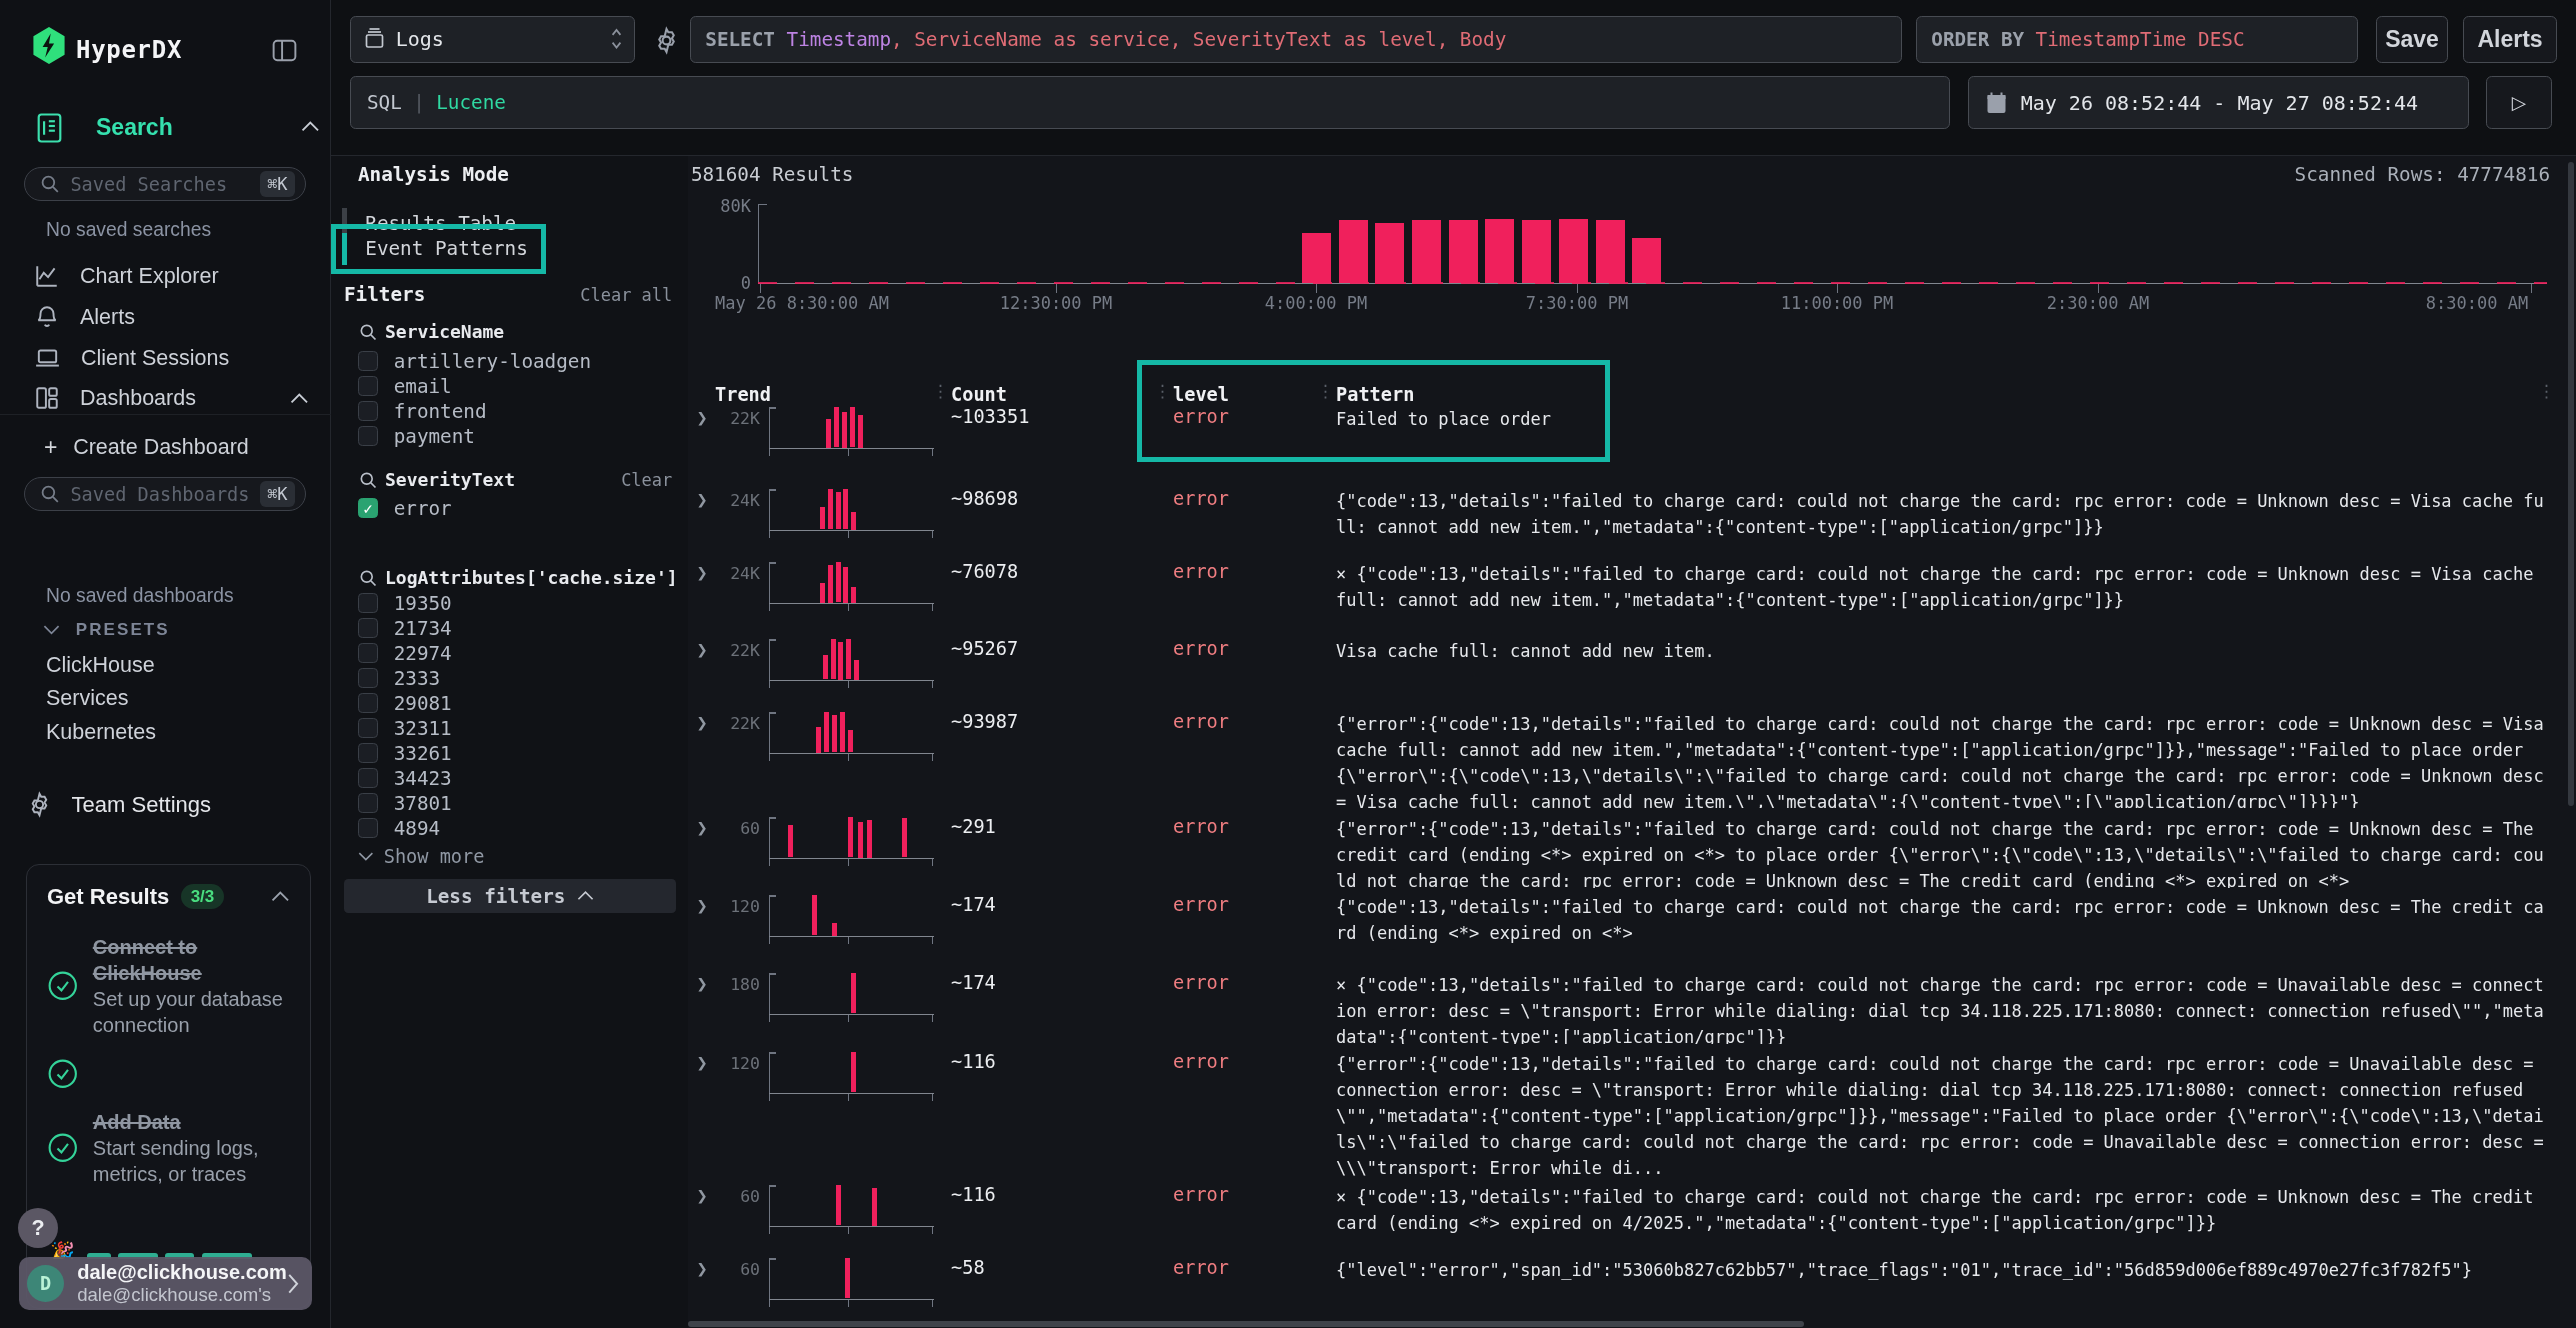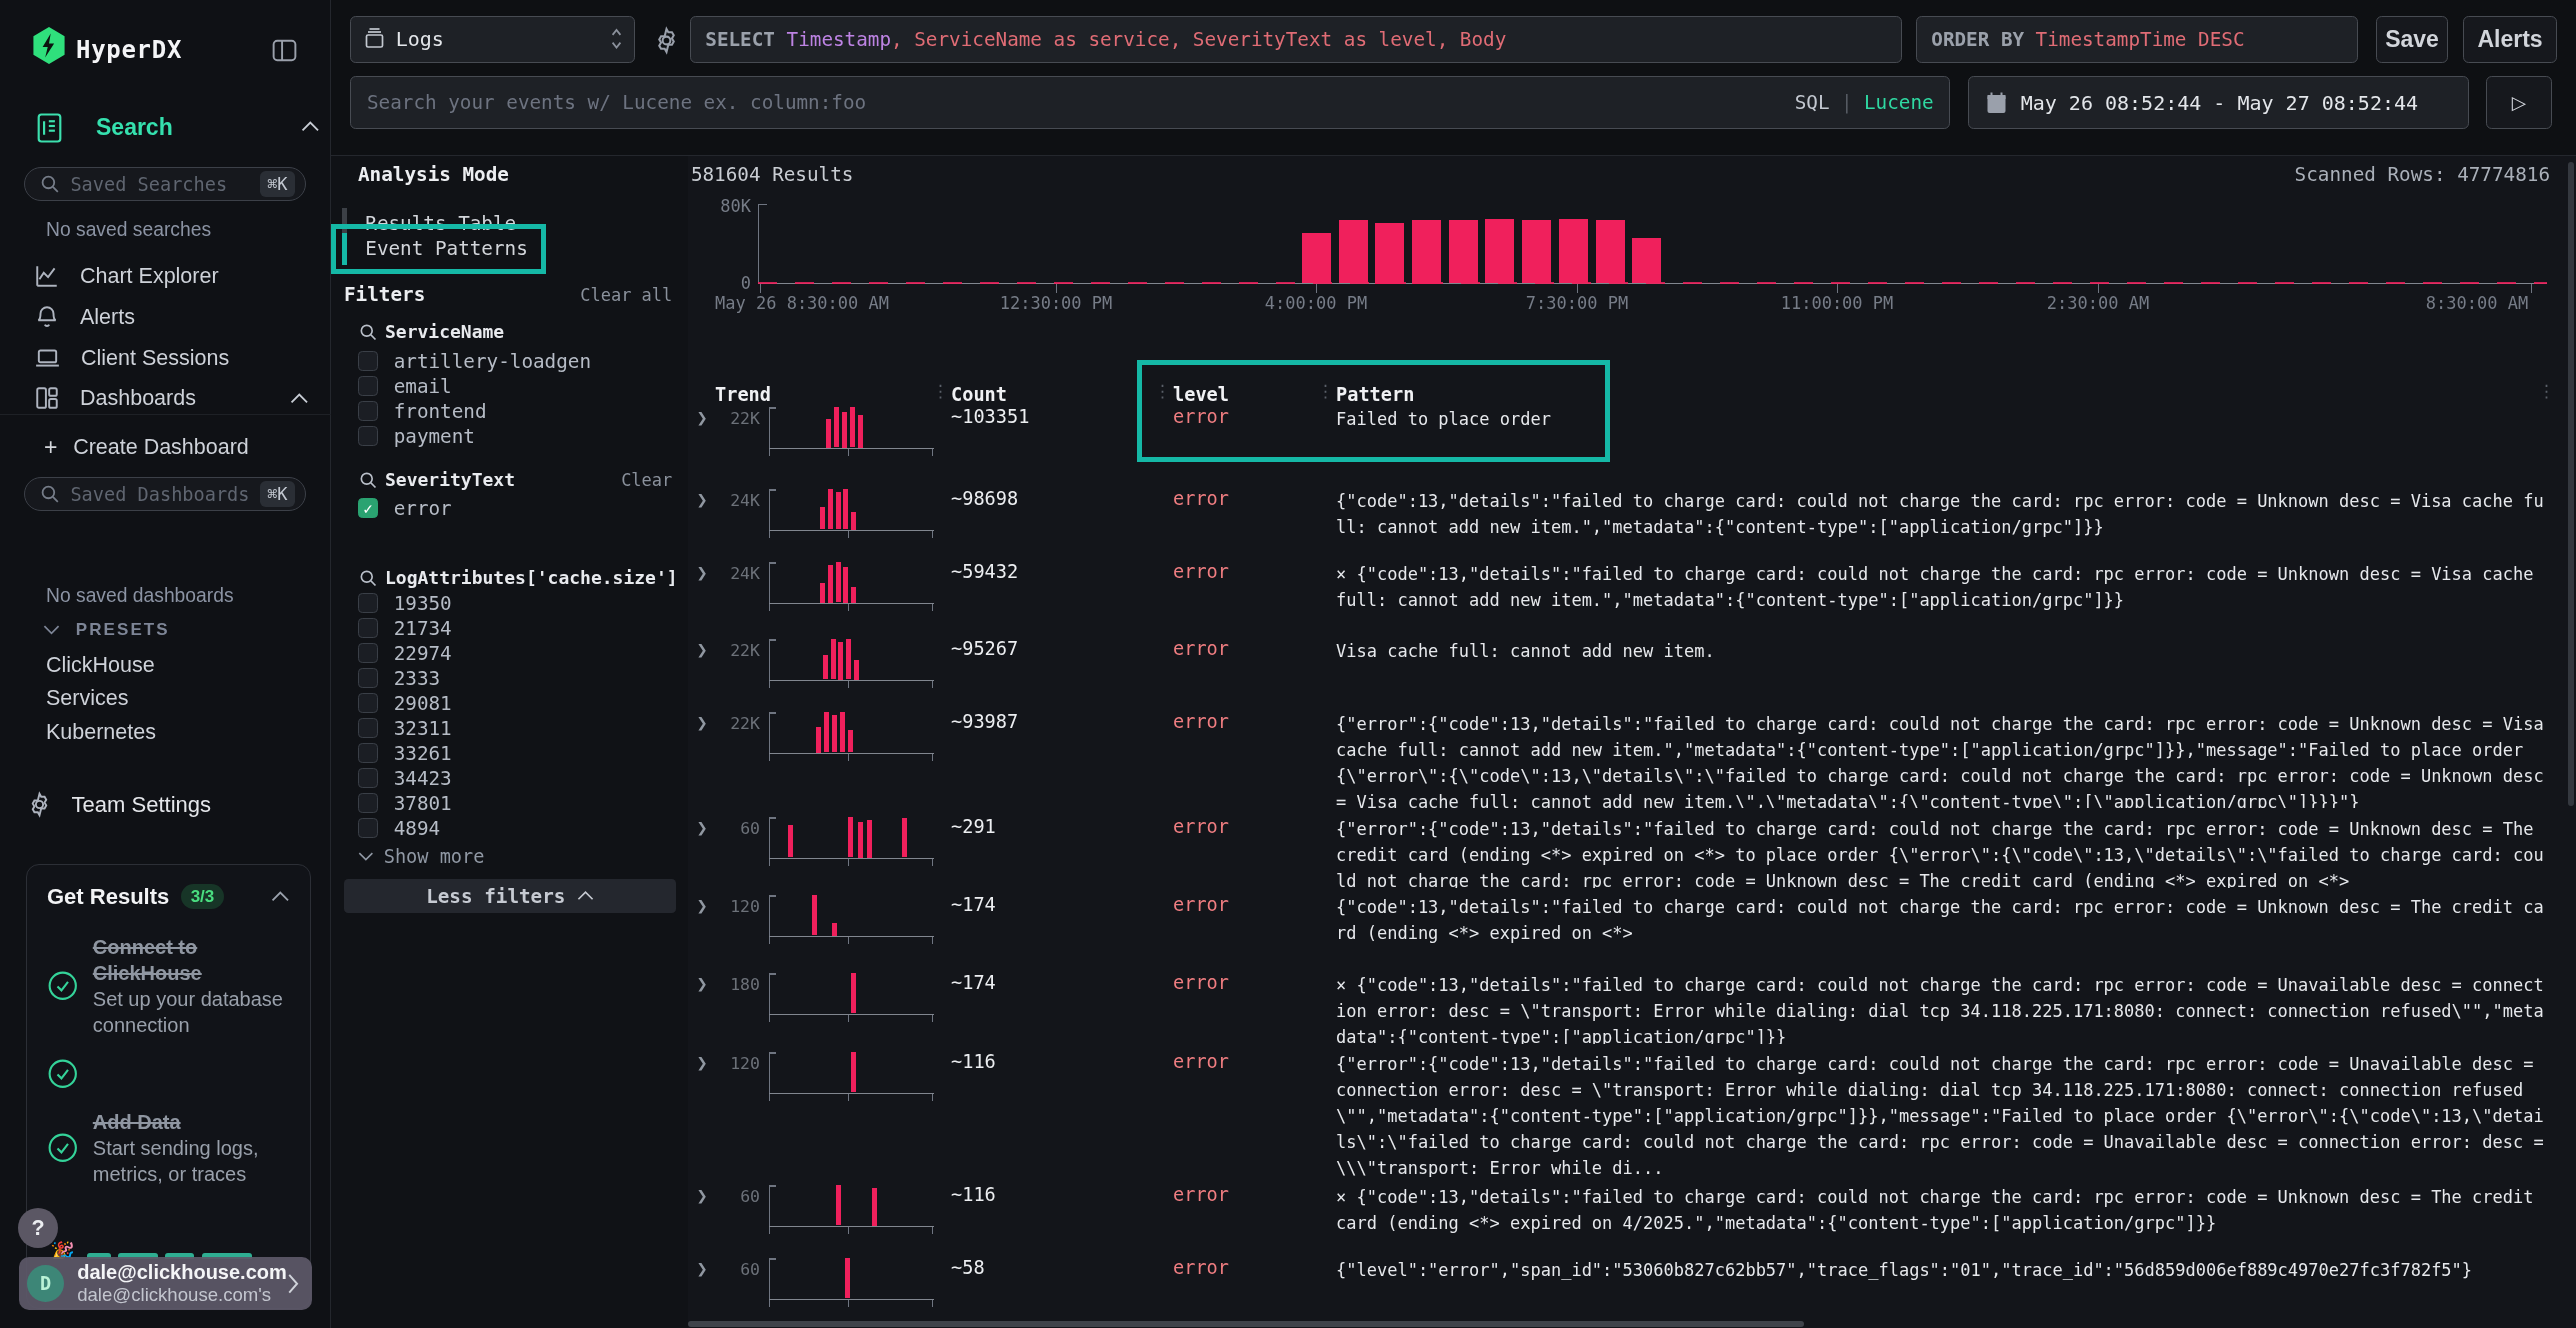--- a/index.html
+++ b/index.html
@@ -346,21 +346,20 @@
 
     <div class="box order-box">
       <span class="kw">ORDER BY</span>
       <span class="col-red" style="margin-left:11.4px;">TimestampTime DESC</span>
     </div>
 
     <button class="btn" style="left:2045px;top:15.7px;width:72px;height:47px;">Save</button>
     <button class="btn" style="left:2132px;top:15.7px;width:94px;height:47px;">Alerts</button>
 
     <div class="box search-box">
-      <span class="ph">Search your events w/ Lucene ex. column:foo</span>
       <span class="lang-sql">SQL</span>
       <span class="lang-sep">|</span>
       <span class="lang-lucene">Lucene</span>
     </div>
 
     <div class="box date-box">
       <span class="icon">
         <svg width="23" height="24" viewBox="0 0 22 24" fill="#9aa0ab">
             <rect x="2" y="4" width="18" height="18" rx="2"></rect>
             <rect x="2" y="4" width="18" height="4" fill="#9aa0ab"></rect>
@@ -590,21 +589,21 @@
             <div class="bl"></div>
             <div class="tk" style="left: 0px;"></div>
             <div class="tk" style="left: 79px;"></div>
             <div class="tk" style="left: 163px;"></div>
             <div class="sb" style="left: 51px; top: 21.5px; height: 20px;"></div>
             <div class="sb" style="left: 59px; top: 3.6px; height: 38px;"></div>
             <div class="sb" style="left: 67px; top: 1.4px; height: 40px;"></div>
             <div class="sb" style="left: 74px; top: 5.7px; height: 36px;"></div>
             <div class="sb" style="left: 82px; top: 26px; height: 15.7px;"></div>
           </div>
-          <div class="row-count">~59432</div>
+          <div class="row-count">~76078</div>
           <div class="row-level">error</div>
           <div class="row-pattern" style="max-height: 70px;">× {"code":13,"details":"failed to charge card: could not charge the card: rpc error: code = Unknown desc = Visa cache full: cannot add new item.","metadata":{"content-type":["application/grpc"]}}</div>
         </div>
         <div class="row" style="top: 482px; height: 72px;">
           <div class="row-chev">❯</div>
           <div class="spark-lbl">22K</div>
           <div class="spark">
             <div class="vl"></div>
             <div class="bl"></div>
             <div class="tk" style="left: 0px;"></div>

